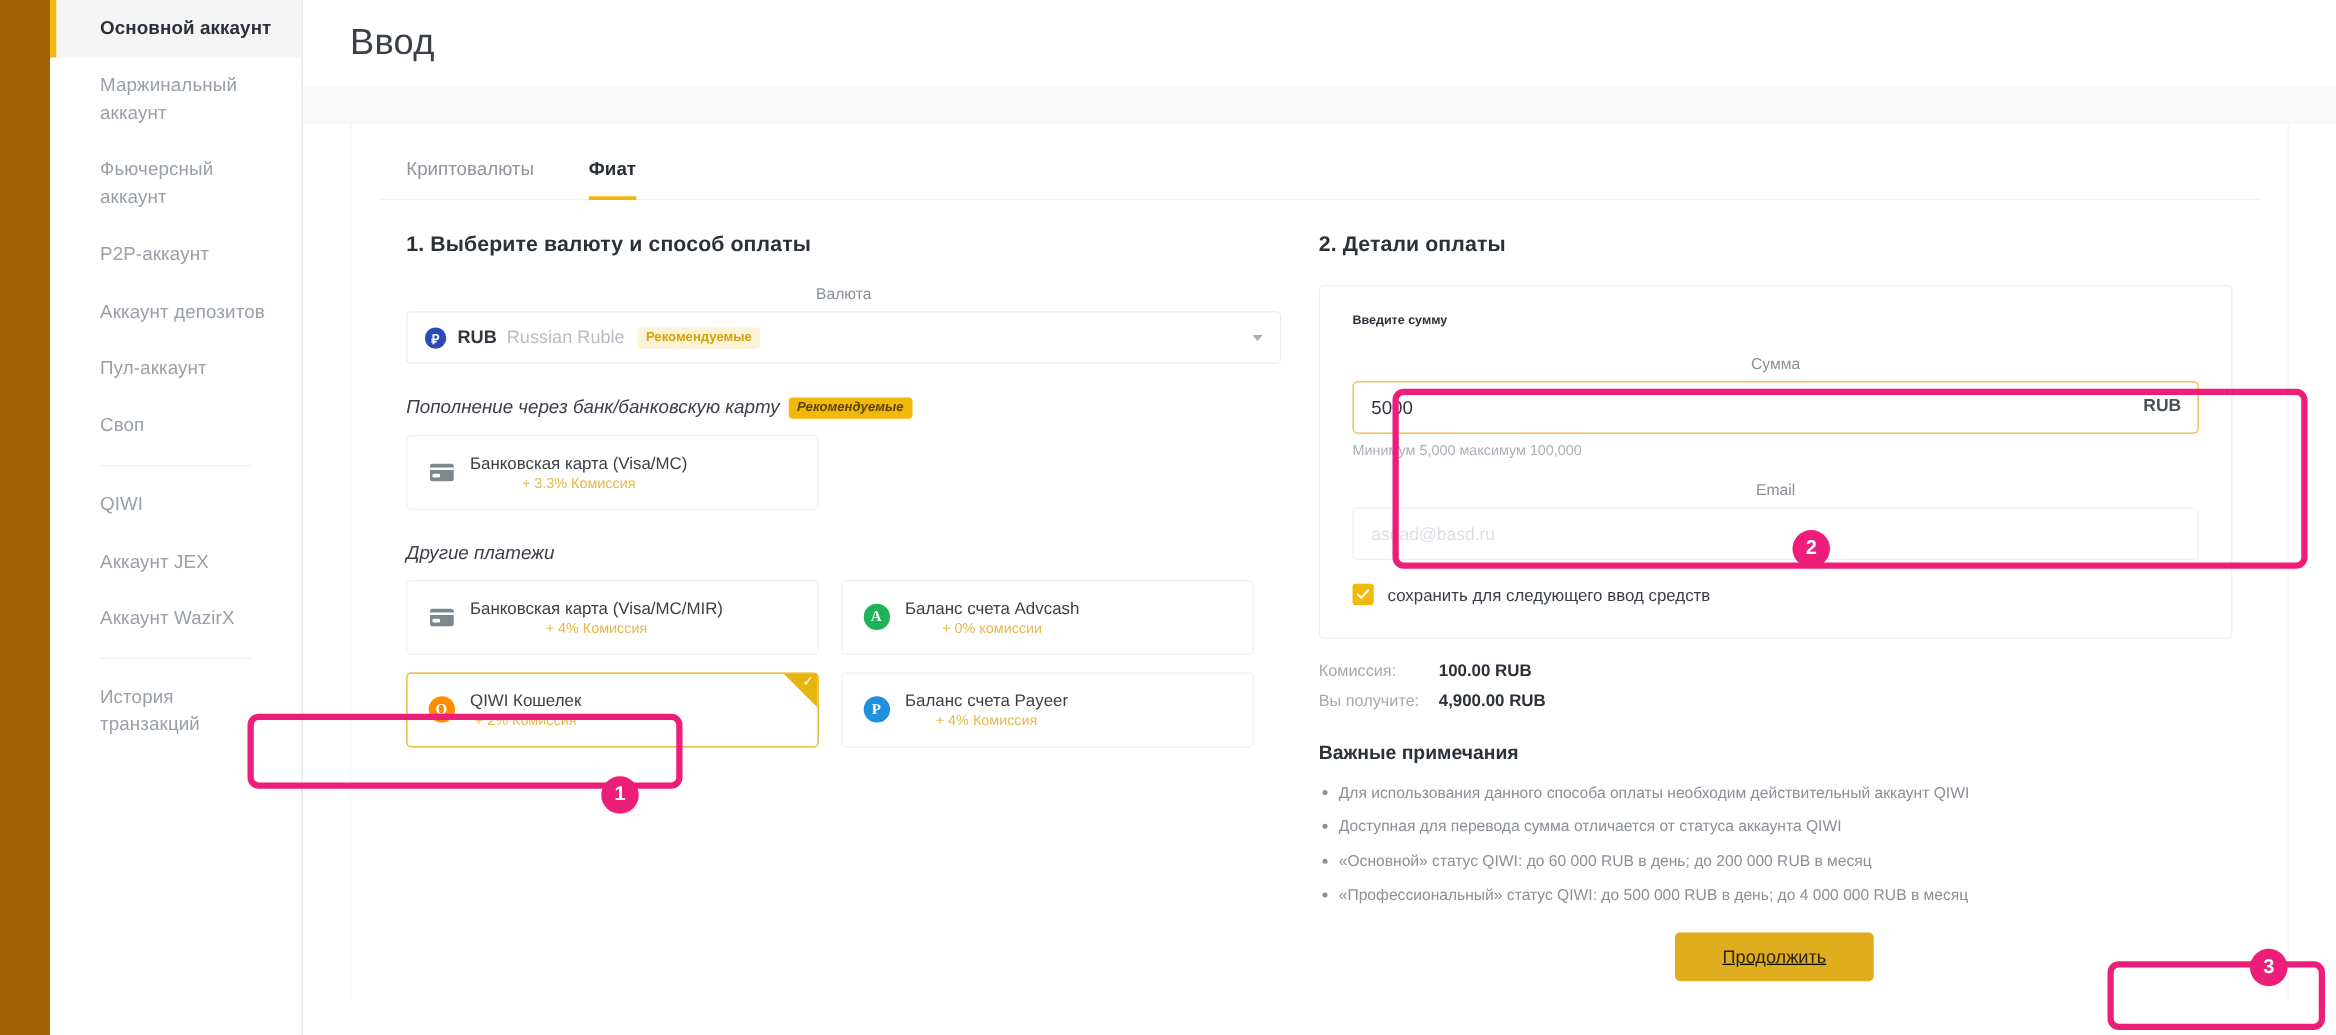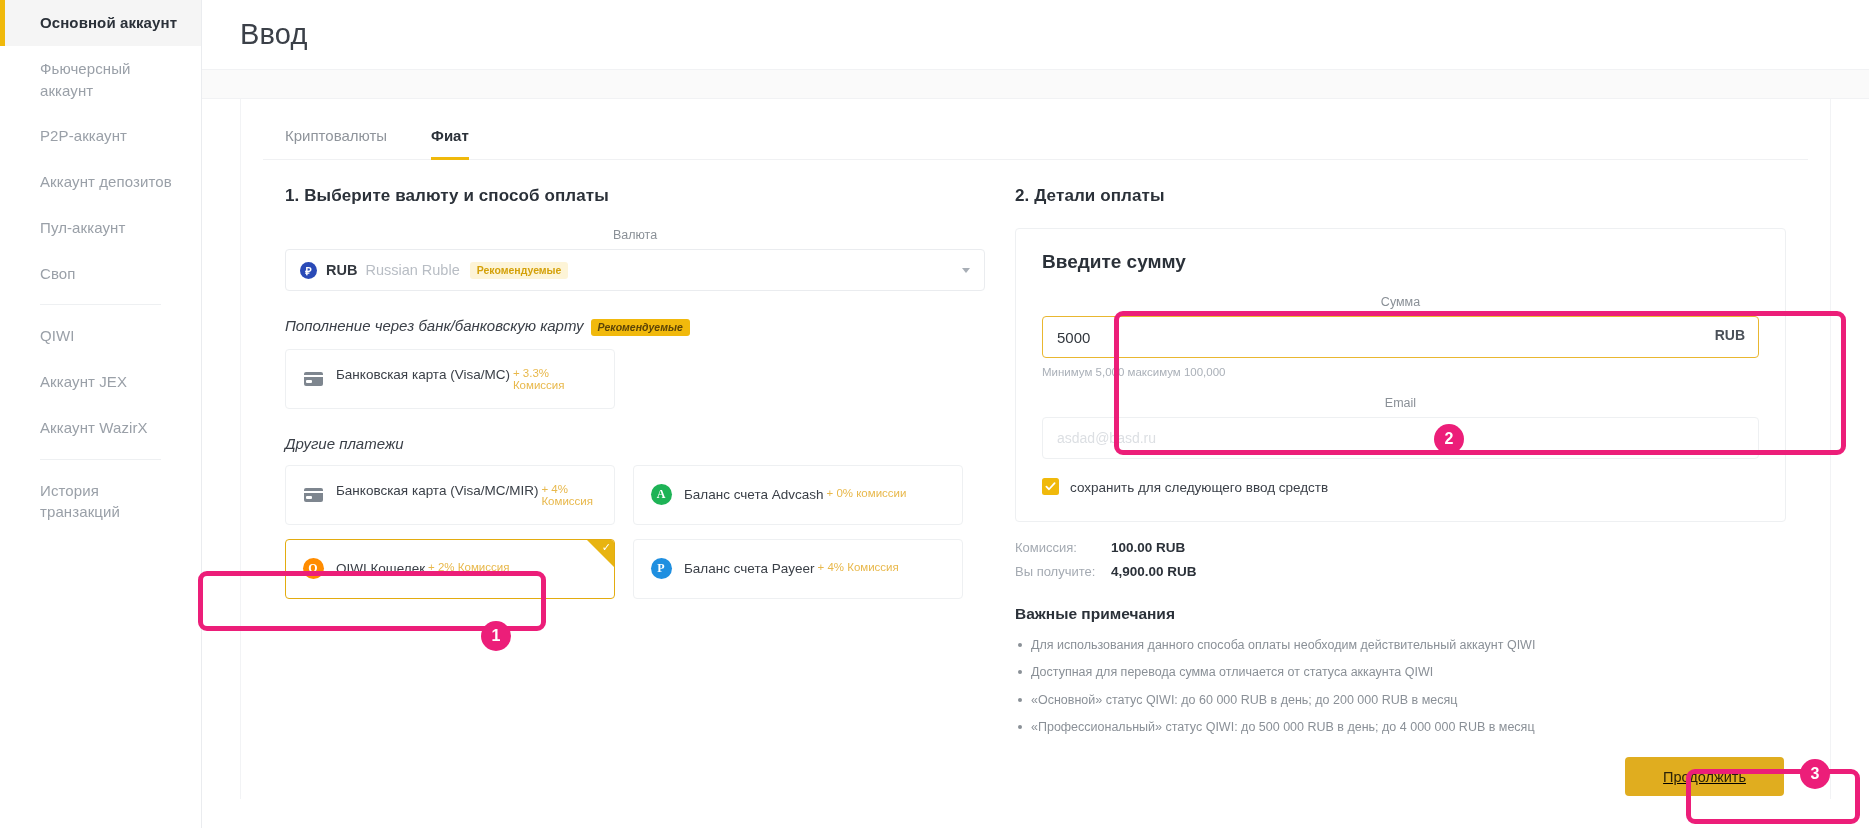--- a/index.html
+++ b/index.html
@@ -3,21 +3,21 @@
 <meta charset="utf-8">
 <style>
   * { box-sizing: border-box; margin: 0; padding: 0; }
   html, body {
     width: 1869px; height: 828px;
     overflow: hidden;
     background: #ffffff;
     font-family: "Liberation Sans", sans-serif;
     -webkit-font-smoothing: antialiased;
   }
-  .app { display: flex; width: 1869px; height: 828px; background:#a16207; }
+  .app { display: flex; width: 1869px; height: 828px; background:#a16207;padding-left:40px; }
 
   
   .sidebar {
     width: 202px; min-width:202px; height: 828px;
     background: #ffffff;
     border-right: 1px solid #eaecef;
     padding-top: 0px;
     position: relative;
   }
   .side-item {
@@ -111,21 +111,21 @@
   .pm-grid { display:flex; flex-wrap:wrap; gap: 14px 18px; }
   .pm-card {
     width: 330px; height: 60px;
     border:1px solid #eef0f2; border-radius:4px;
     display:flex; align-items:center; padding: 0 16px;
     cursor:pointer; position:relative; background:#fff; overflow:hidden;
   }
   .pm-card.selected { border:1px solid #e3ac10; }
   .pm-ico { width:22px; height:22px; margin-right:12px; flex:none;
             display:flex; align-items:center; justify-content:center; }
-  .pm-texts { display:flex; gap:3px; min-width:0;}
+  .pm-texts { display:flex; flex-direction:column; gap:3px; min-width:0;align-items:center;}
   .pm-name { font-size:13.5px; color:#3b4048; white-space:nowrap; }
   .pm-fee  { font-size:11.5px; color:#e8b84b; }
   .corner {
     position:absolute; top:0; right:0;
     width:0;height:0; border-top:27px solid #e8b411; border-left:27px solid transparent;
   }
   .corner-check { position:absolute; top:2px; right:3px; color:#fff; font-size:11px; line-height:1; }
 
   
   .icon-card { width:19px; height:14px; border-radius:2px; background:#7e868f;
@@ -134,21 +134,21 @@
   .icon-card::after{content:"";position:absolute;left:2px;top:8px;width:6px;height:3px;background:#fff;border-radius:1px;}
 
   .icon-round { width:21px;height:21px;border-radius:50%;display:flex;align-items:center;justify-content:center;
                 color:#fff;font-size:12px;font-weight:bold;font-family:"Liberation Serif",serif;}
 
   
   .detail-box {
     border:1px solid #eef0f2; border-radius:4px;
     padding: 22px 26px 26px 26px; margin-top:2px; background:#fff;
   }
-  .detail-h { font-size:19px; color:#2b3139; font-weight:bold; margin-bottom:22px; }
+  .detail-h { font-size:10px; color:#2b3139; font-weight:bold; margin-bottom:22px; }
   .amount-row { position:relative; }
   .amount-input {
     width:100%; height:42px; border:1px solid #e9b730; border-radius:4px;
     padding: 0 58px 0 14px; font-size:15px; color:#32373e;
     font-family:"Liberation Sans",sans-serif; outline:none; background:#fff;
   }
   .amount-suffix { position:absolute; right:14px; top:11px; font-size:14px; color:#4a5058; font-weight:bold;}
   .hint { font-size:11.5px; color:#aab0b8; margin-top:8px; }
   .email-input {
     width:100%; height:42px; border:1px solid #eef0f2; border-radius:4px;
@@ -165,21 +165,21 @@
   .cb-label { font-size:13.5px; color:#3b4048; }
 
   .sum-row { display:flex; align-items:baseline; margin-top:4px; }
   .sum-k { font-size:13px; color:#a4aab2; width:96px; }
   .sum-v { font-size:13.5px; color:#2b3139; font-weight:bold; }
 
   .notes-h { font-size:15.5px; color:#2b3139; font-weight:bold; margin:26px 0 14px 0; }
   .note { font-size:12.5px; color:#8a9097; margin-bottom:11px; padding-left:16px; position:relative; line-height:1.3;}
   .note::before{content:"";position:absolute;left:3px;top:6px;width:4px;height:4px;border-radius:50%;background:#8a9097;}
 
-  .btn-row { display:flex; justify-content:flex-end; margin-top:22px; padding-right:2px;text-decoration:underline;}
+  .btn-row { display:flex; justify-content:center; margin-top:22px; padding-right:2px;text-decoration:underline;}
   .btn-primary {
     background:#e0ad1f; color:#2b2208; border:none; border-radius:4px;
     height:39px; padding: 0 38px; font-size:14.5px; cursor:pointer;
     font-family:"Liberation Sans",sans-serif;
   }
 
   
   .anno { position:absolute; border:5px solid #ec1e79; border-radius:9px; pointer-events:none; z-index:40;}
   .anno-num {
     position:absolute; width:30px;height:30px;border-radius:50%;
@@ -198,20 +198,23 @@
 </head>
 <body>
 
 <div class="app">
 
   <nav class="sidebar">
     <div class="side-item active">
       <span>Основной аккаунт</span>
     </div>
     <div class="side-item">
+      <span>Маржинальный аккаунт</span>
+    </div>
+    <div class="side-item">
       <span>Фьючерсный аккаунт</span>
     </div>
     <div class="side-item">
       <span>P2P-аккаунт</span>
     </div>
     <div class="side-item">
       <span>Аккаунт депозитов</span>
     </div>
     <div class="side-item">
       <span>Пул-аккаунт</span>

